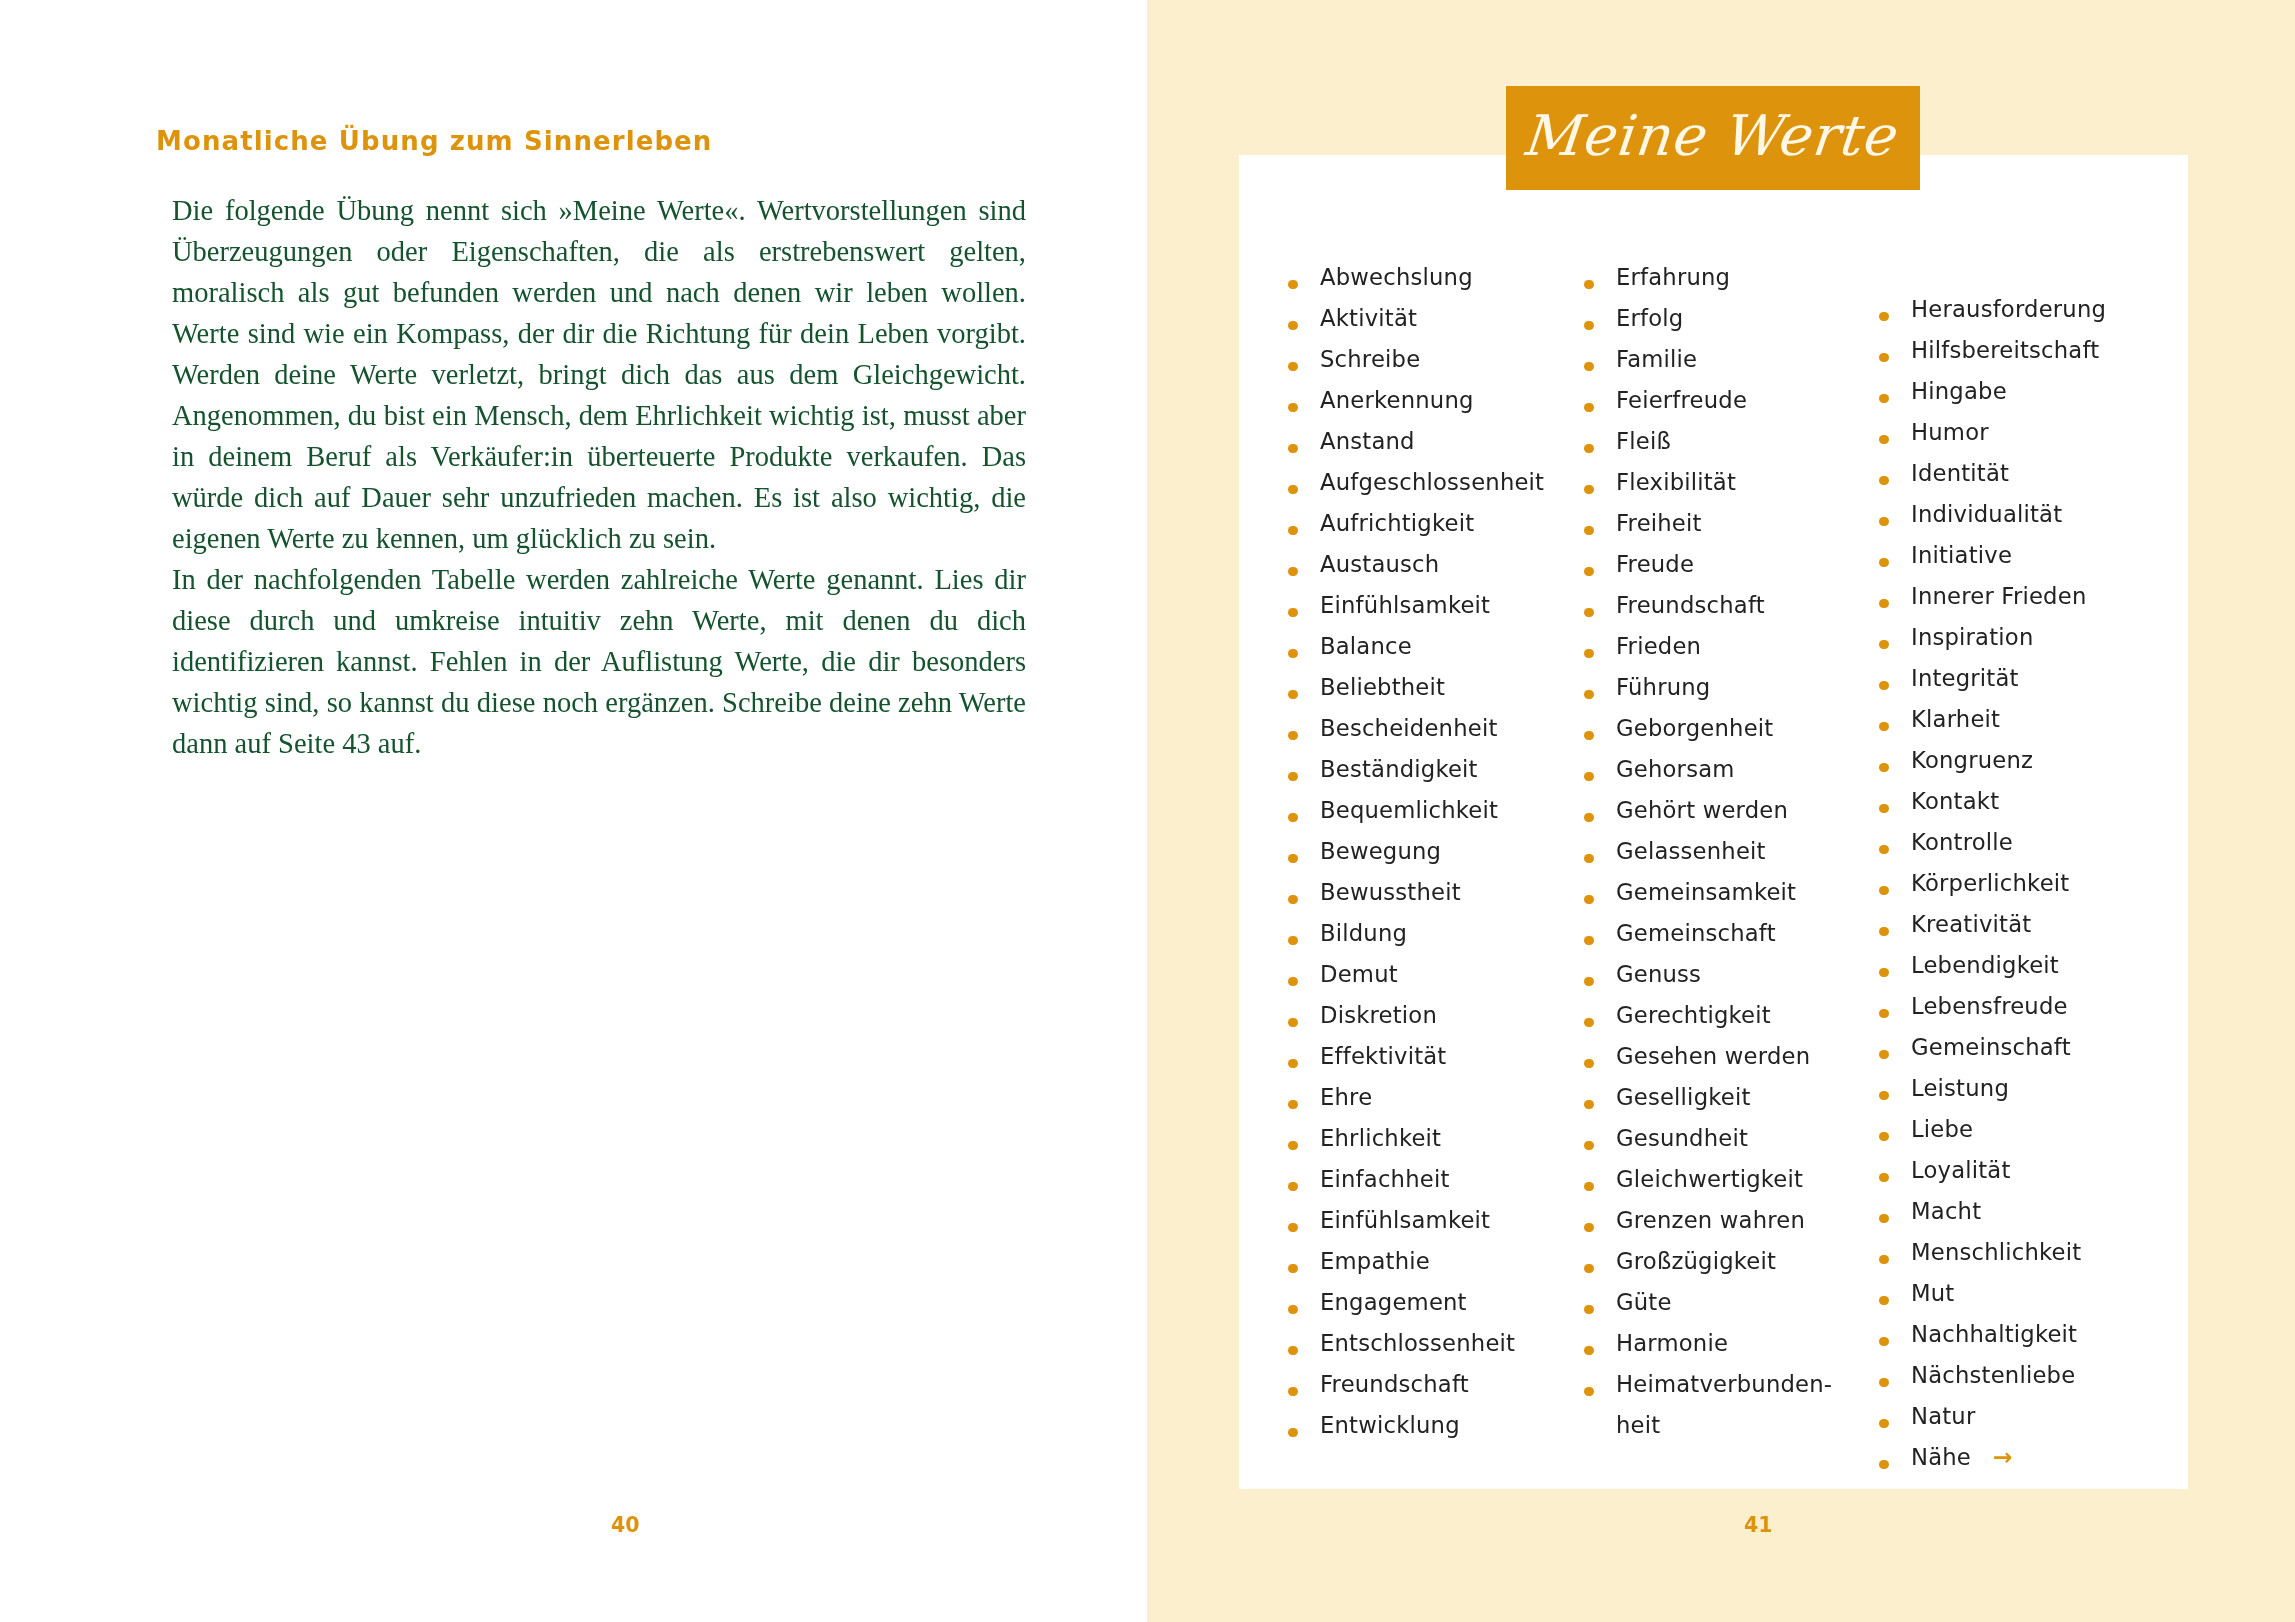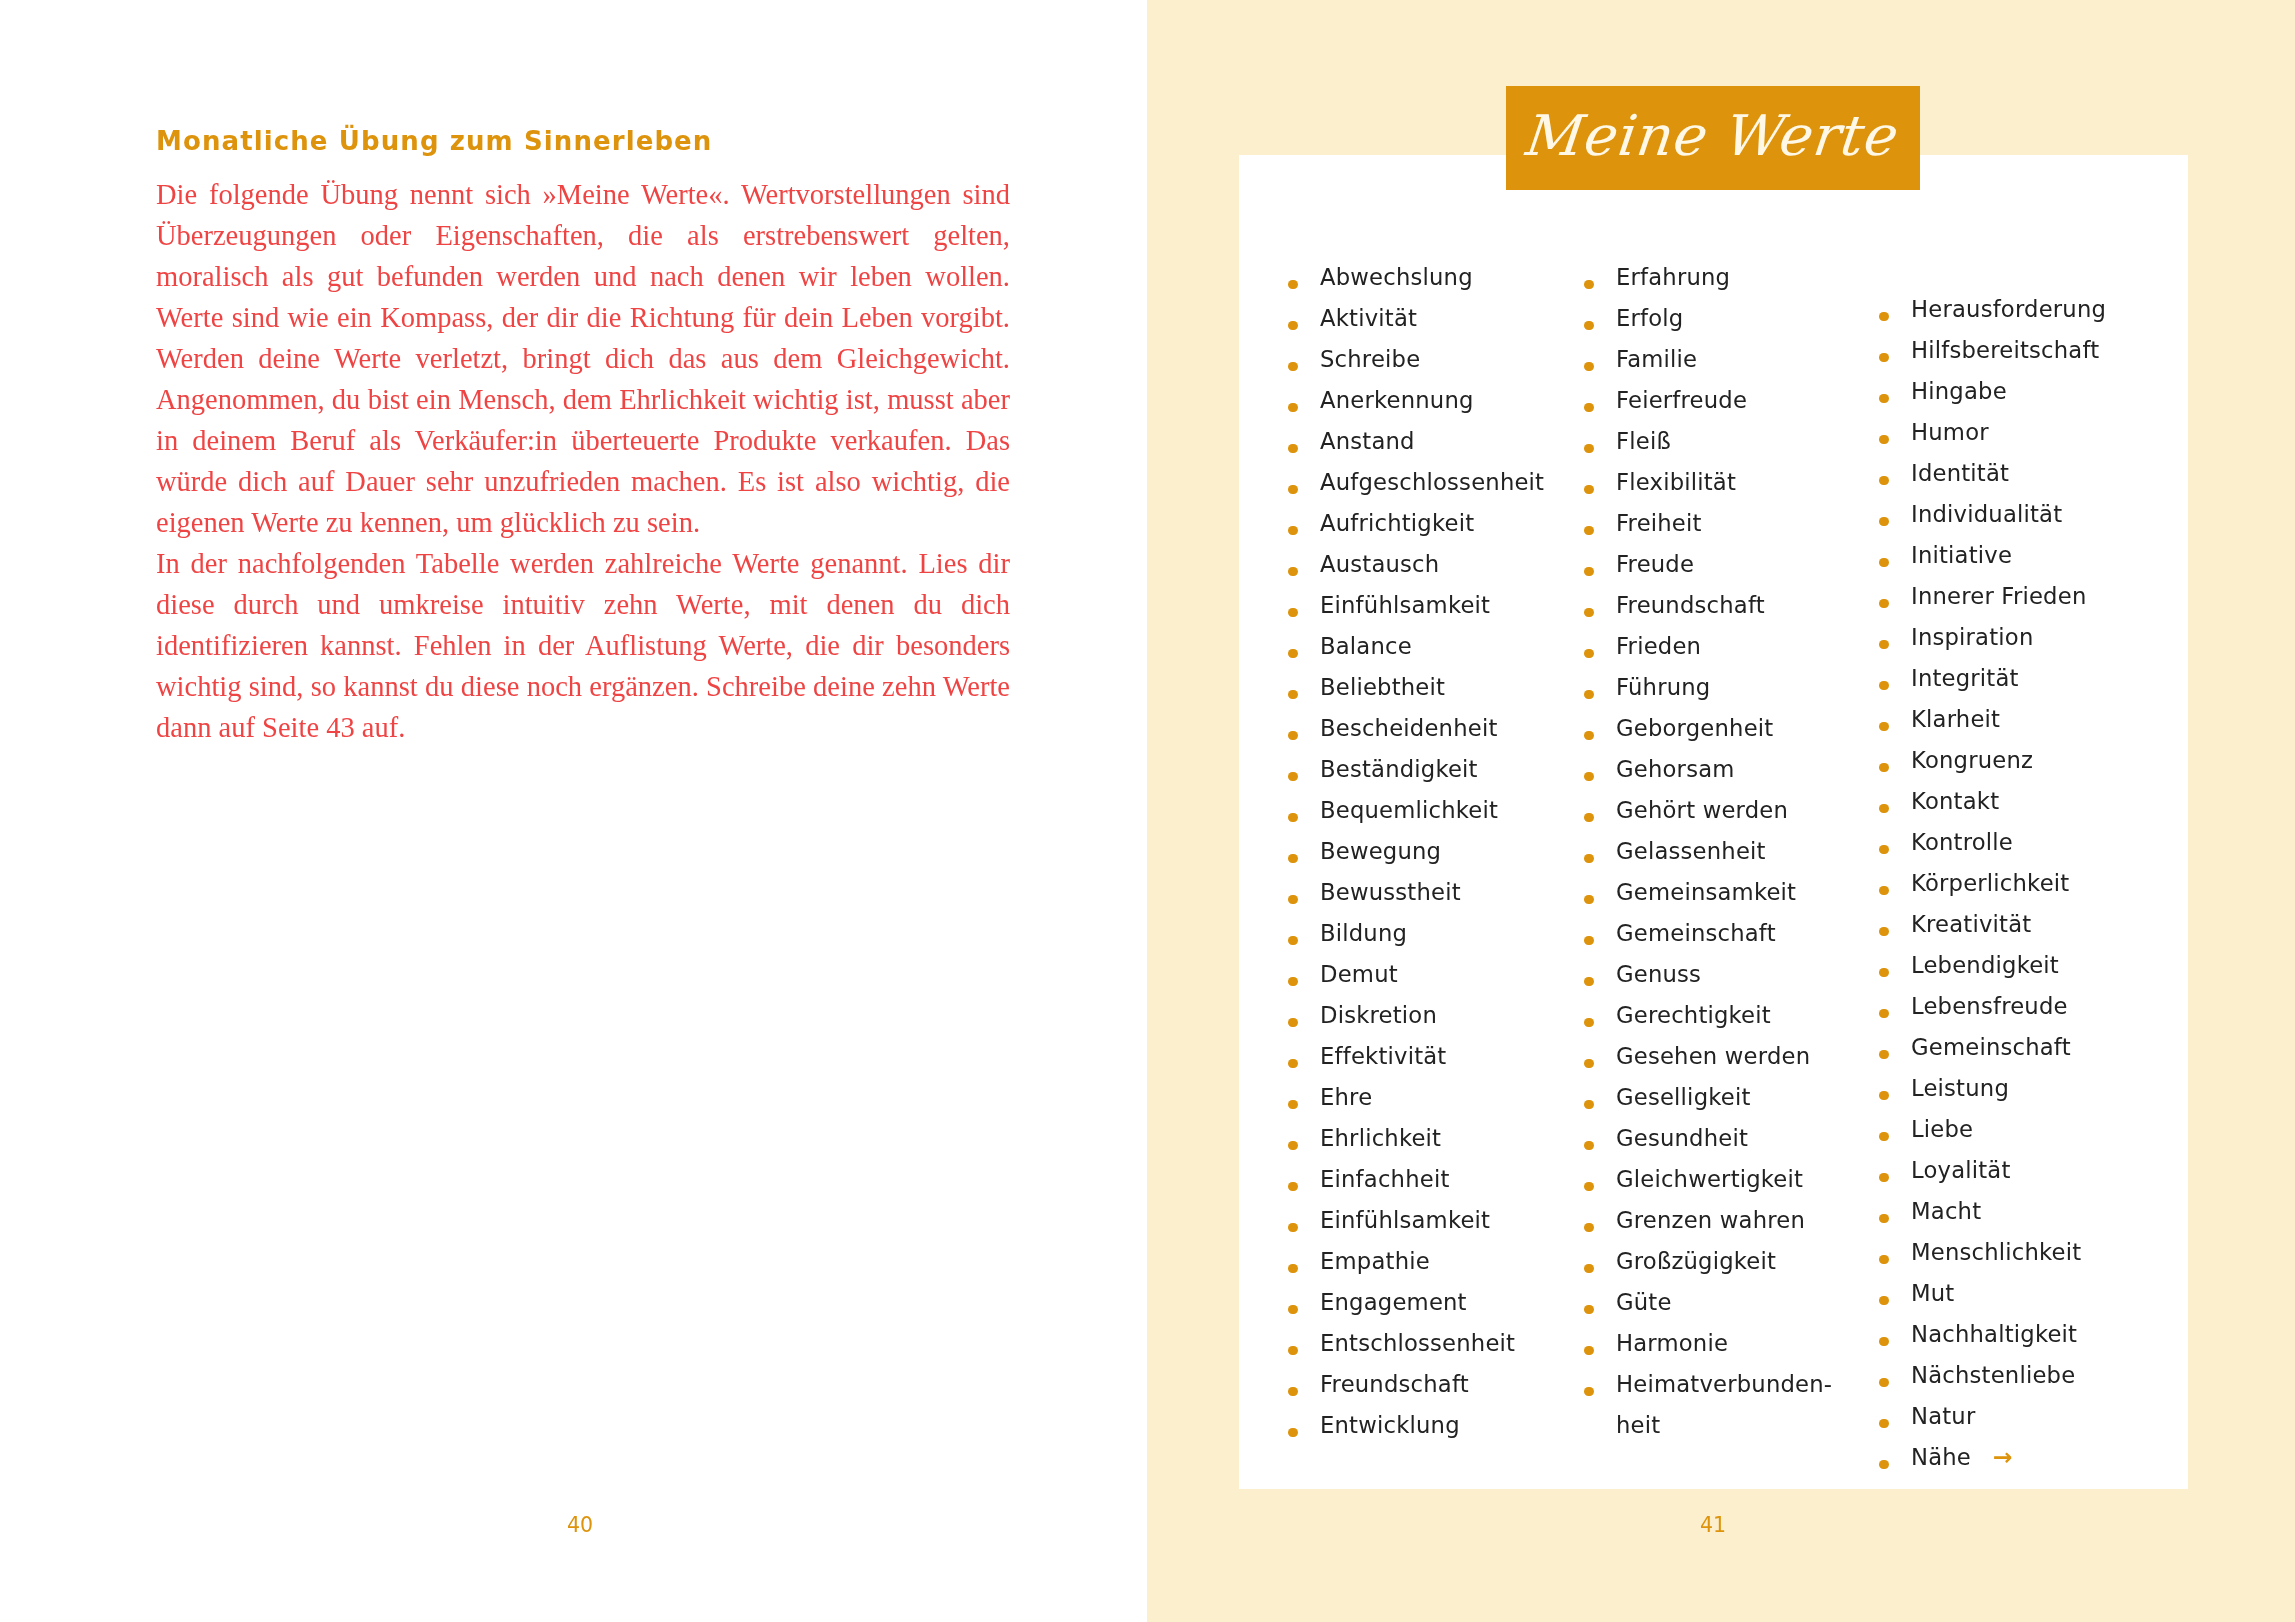--- a/index.html
+++ b/index.html
@@ -18,28 +18,28 @@
   }
   .section-heading {
     position: absolute; left: 156px; top: 126px;
     font-family: "DejaVu Sans", sans-serif; font-weight: bold;
     font-size: 26px; letter-spacing: 1.1px;
     color: #dd930b; margin: 0;
   }
   .body-text {
     position: absolute; left: 156px; top: 174px; width: 854px;
     font-family: "Liberation Serif", serif;
-    font-size: 28.5px; line-height: 41px; color: #ef4444;
-    text-align: justify; margin: 0;
+    font-size: 28.5px; line-height: 41px; color: #14532d;
+    text-align: justify; margin: 16px;
   }
   .body-text p { margin: 0; text-align: justify; }
   .page-number {
     position: absolute; top: 1513px;
-    font-family: "DejaVu Sans", sans-serif; font-weight: normal;
-    font-size: 20.5px; color: #dd930b;
+    font-family: "DejaVu Sans", sans-serif; font-weight: bold;
+    font-size: 20.5px; color: #dd930b; margin-left: 44px;
   }
   .page-number.left { left: 567px; }
   .page-number.right { left: 1700px; }
   .panel {
     position: absolute; left: 1239px; top: 155px; width: 949px; height: 1334px;
     background: #ffffff;
   }
   .banner {
     position: absolute; left: 1506px; top: 86px; width: 414px; height: 104px;
     background: #dd930b;

